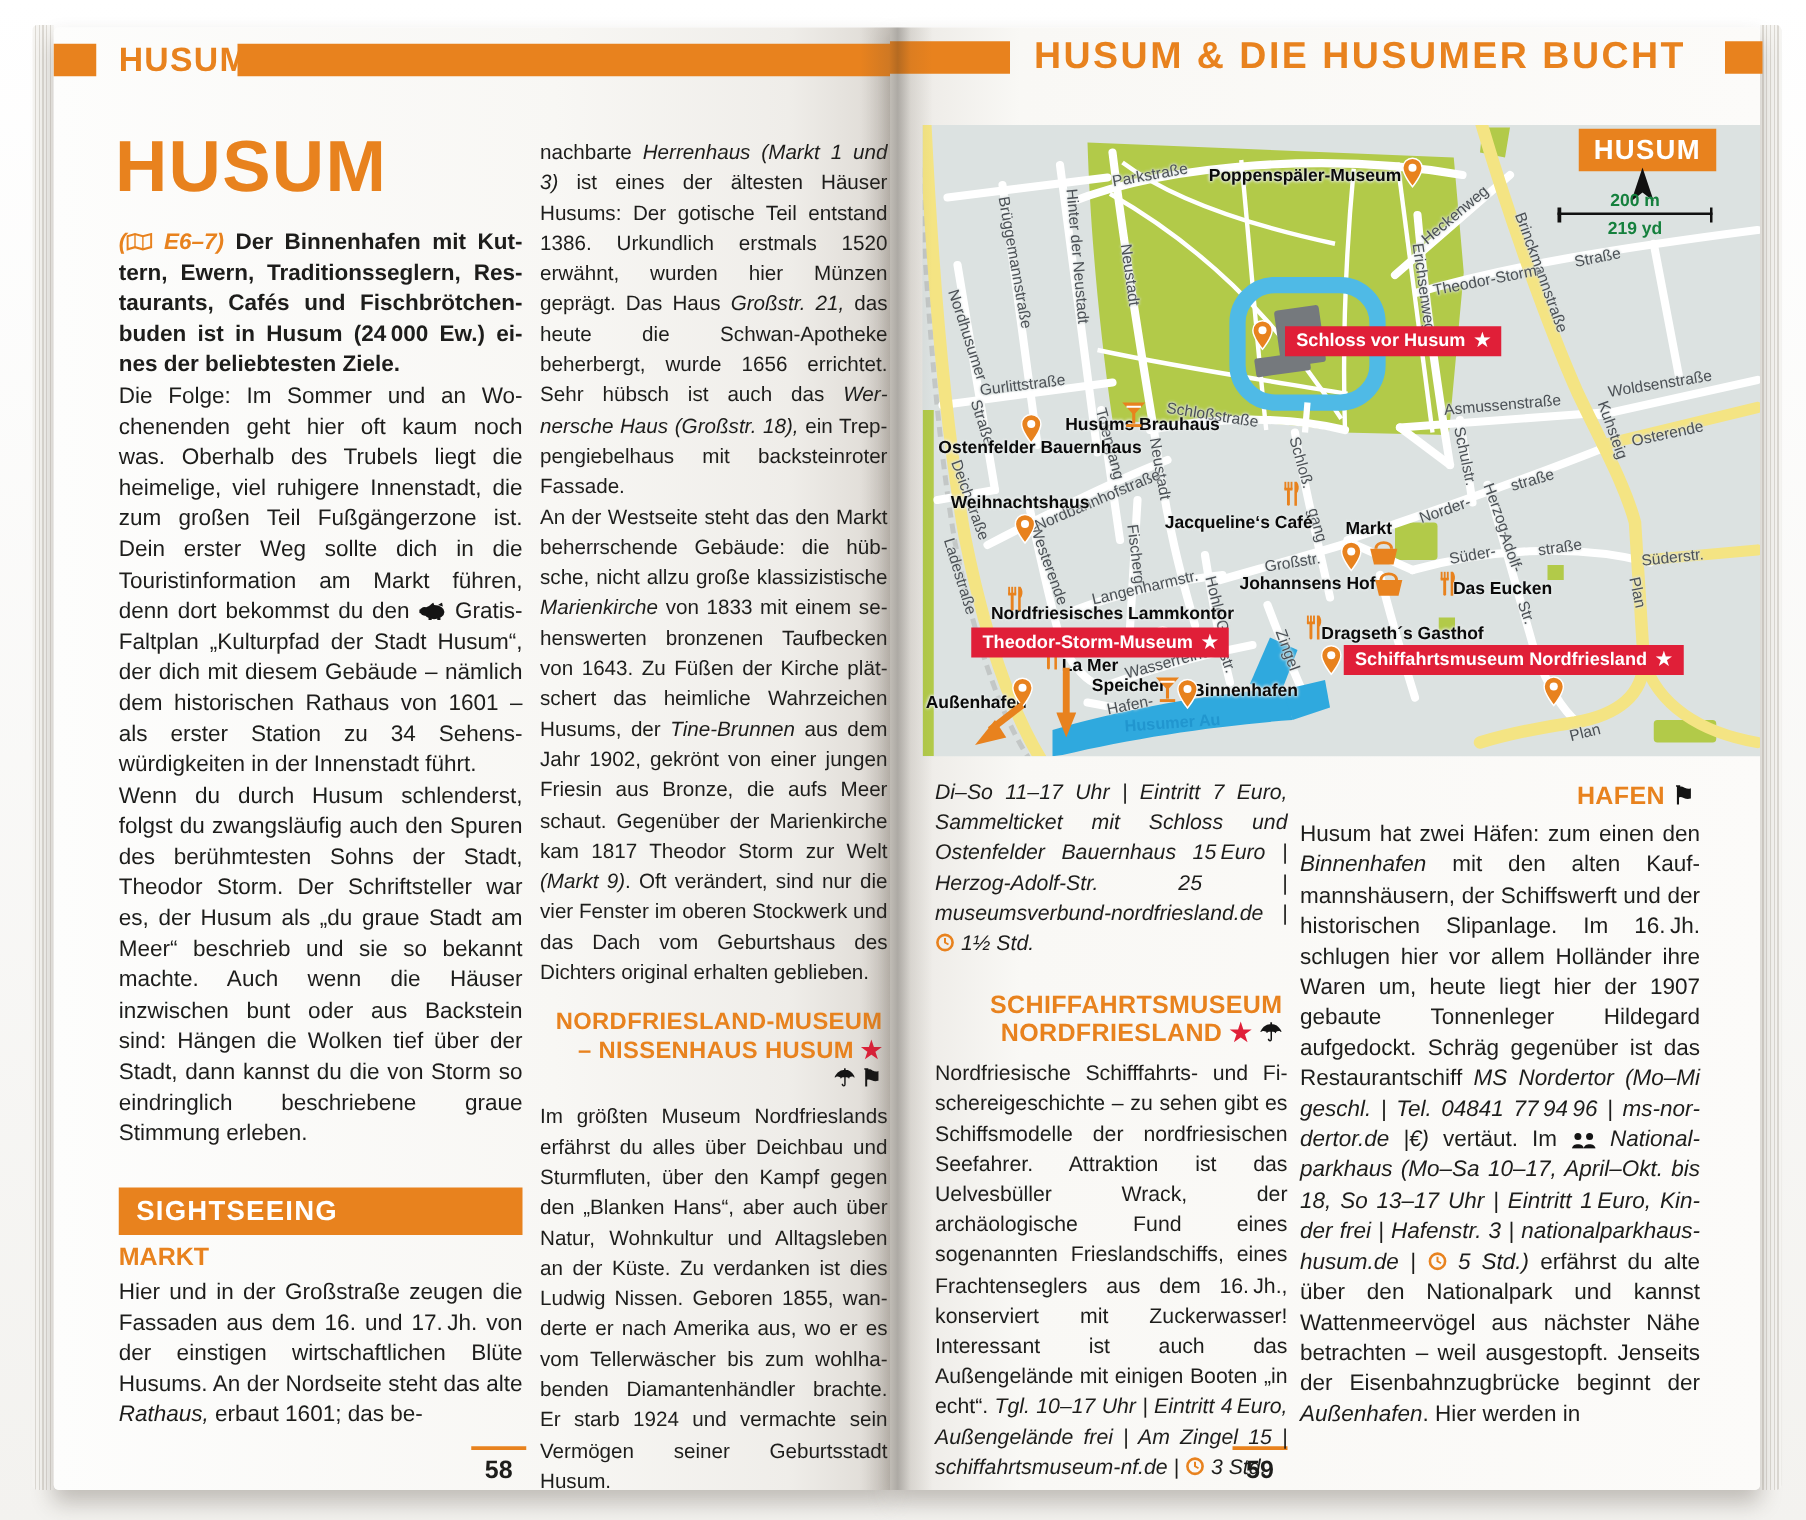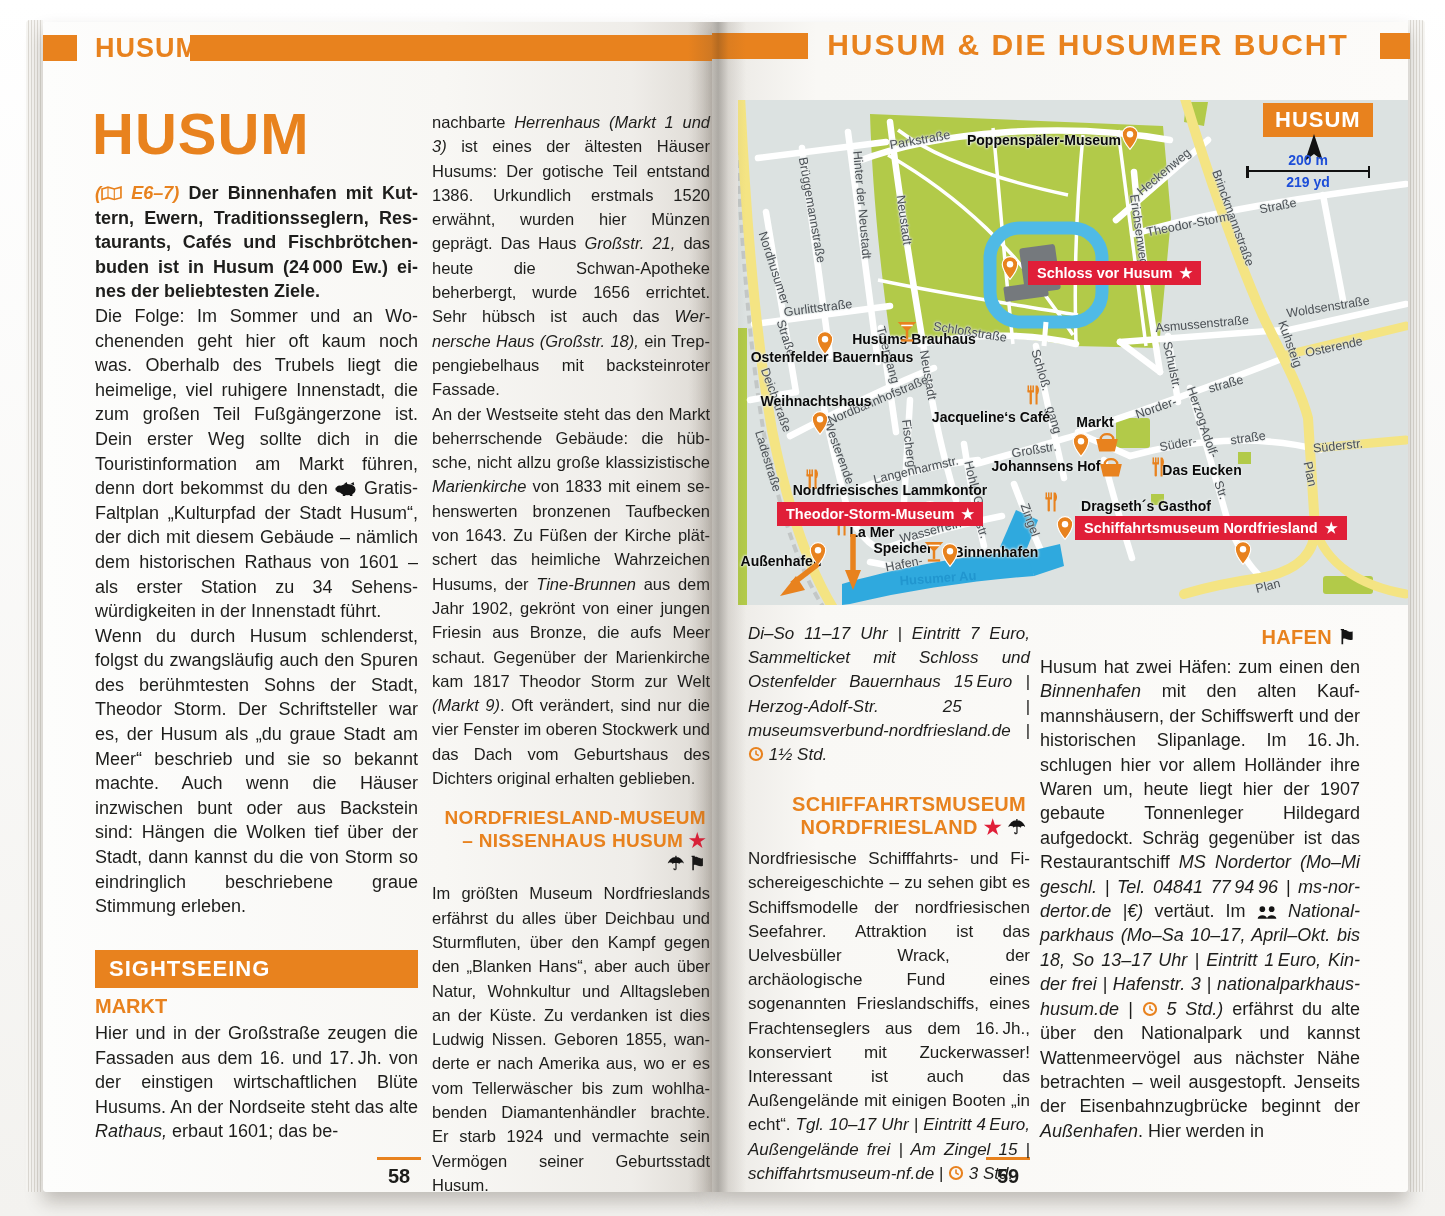--- a/index.html
+++ b/index.html
@@ -53,21 +53,21 @@
   .street-label{position:absolute;font-size:12.5px;font-weight:500;color:#4b5055;white-space:nowrap;
     text-shadow:0 0 2px #dce2e1,0 0 2px #dce2e1,0 0 3px #dce2e1;}
   .water-label{color:#2196cf;font-weight:700;font-size:13px;text-shadow:none;}
   .poi-label{position:absolute;font-size:14px;font-weight:700;color:#0a0a0a;white-space:nowrap;
     text-shadow:0 0 2px #e9edec,0 0 3px #e9edec,0 0 3px #e9edec;z-index:3;}
   .marker{position:absolute;transform:translate(-50%,-50%);line-height:0;z-index:4;}
   .red-box{position:absolute;background:#e01f38;color:#fff;font-weight:700;font-size:14.5px;line-height:18px;padding:3px 9px;white-space:nowrap;text-align:center;z-index:6;}
   .red-box .star{margin-left:7px;}
   #husum-box{position:absolute;left:525px;top:3px;background:#e8821e;color:#fff;font-weight:800;font-size:22px;letter-spacing:1px;padding:4px 12px;z-index:6;}
   #north{position:absolute;left:566px;top:34px;z-index:6;line-height:0;}
-  #scale{position:absolute;left:508px;top:52px;width:124px;text-align:center;font-weight:700;font-size:14px;color:#1d4ed8;z-index:6;}
+  #scale{position:absolute;left:508px;top:52px;width:124px;text-align:center;font-weight:700;font-size:14px;color:#15803d;z-index:6;}
   #scale .line{height:0;border-top:2.5px solid #111;position:relative;margin:2px 0;}
   #scale .line:before,#scale .line:after{content:"";position:absolute;top:-6px;width:2.5px;height:12px;background:#111;}
   #scale .line:before{left:0;} #scale .line:after{right:0;}
 </style>
 </head>
 <body>
 
 <div class="stage">
   <div class="edge" id="edge-left"></div>
   <div class="edge" id="edge-right"></div>
@@ -252,21 +252,21 @@
         <div class="street-label" style="left: 530px; top: 486px; transform: translate(-50%, -50%) rotate(-14deg);">Plan</div>
         <div class="street-label water-label" style="left: 200px; top: 478px; transform: translate(-50%, -50%) rotate(-4deg);">Husumer Au</div>
         <div class="poi-label" style="left: 306px; top: 40px; transform: translate(-50%, -50%);">Poppenspäler-Museum</div>
         <div class="poi-label" style="left: 176px; top: 208px; transform: translate(-50%, -50%); margin-top: 31px;">Husums Brauhaus</div>
         <div class="poi-label" style="left: 94px; top: 257px; transform: translate(-50%, -50%);">Ostenfelder Bauernhaus</div>
         <div class="poi-label" style="left: 78px; top: 301px; transform: translate(-50%, -50%);">Weihnachtshaus</div>
         <div class="poi-label" style="left: 253px; top: 317px; transform: translate(-50%, -50%);">Jacqueline‘s Café</div>
         <div class="poi-label" style="left: 357px; top: 322px; transform: translate(-50%, -50%);">Markt</div>
         <div class="poi-label" style="left: 308px; top: 366px; transform: translate(-50%, -50%);">Johannsens Hof</div>
         <div class="poi-label" style="left: 464px; top: 370px; transform: translate(-50%, -50%);">Das Eucken</div>
-        <div class="poi-label" style="left: 408px; top: 406px; transform: translate(-50%, -50%);">Dragseth´s Gasthof</div>
+        <div class="poi-label" style="left: 384px; top: 406px; transform: translate(-50%, -50%);">Dragseth´s Gasthof</div>
         <div class="poi-label" style="left: 152px; top: 390px; transform: translate(-50%, -50%);">Nordfriesisches Lammkontor</div>
         <div class="poi-label" style="left: 134px; top: 432px; transform: translate(-50%, -50%);">La Mer</div>
         <div class="poi-label" style="left: 165px; top: 448px; transform: translate(-50%, -50%);">Speicher</div>
         <div class="poi-label" style="left: 258px; top: 452px; transform: translate(-50%, -50%);">Binnenhafen</div>
         <div class="poi-label" style="left: 43px; top: 461px; transform: translate(-50%, -50%);">Außenhafen</div>
         <div class="marker" style="left: 392px; top: 38px;"><svg width="18" height="25" viewBox="0 0 24 34">
             <path d="M12 1.5C6.2 1.5 1.5 6.1 1.5 11.9 1.5 19.8 12 32.5 12 32.5s10.5-12.7 10.5-20.6C22.5 6.1 17.8 1.5 12 1.5z" fill="#e8821e" stroke="#fff" stroke-width="1.6"></path>
             <circle cx="12" cy="11.8" r="4.4" fill="#fff"></circle>
           </svg></div>
         <div class="marker" style="left: 169px; top: 232px;"><svg width="20" height="22" viewBox="0 0 26 28">

